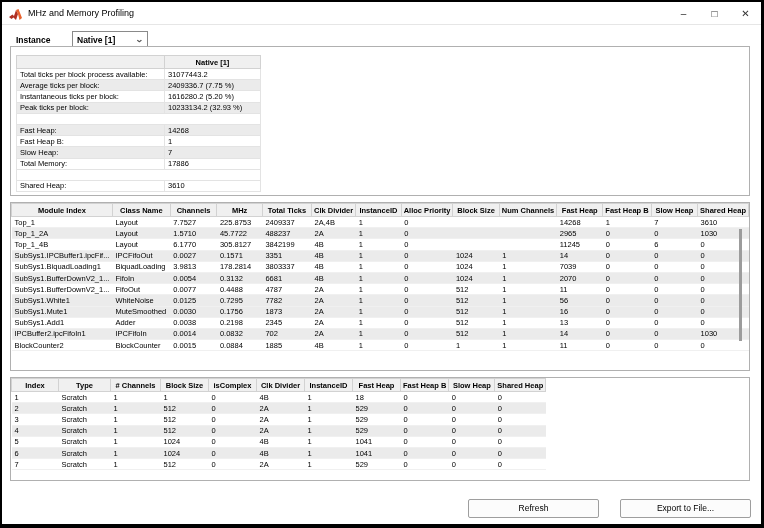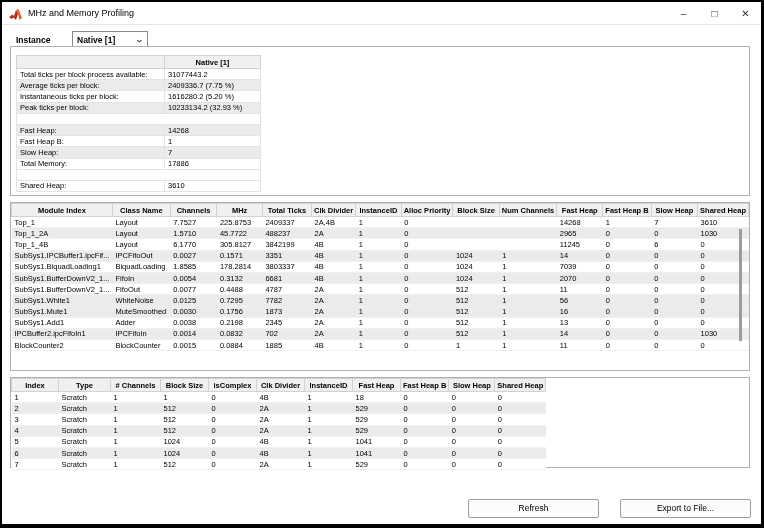--- a/index.html
+++ b/index.html
@@ -24,21 +24,21 @@
   .instance-row { position:absolute; top:6px; left:14px; display:flex; align-items:center; }
   .instance-label { font-size:8.5px; font-weight:bold; width:56px; color:#000; }
   .combo { width:76px; height:17px; border:1px solid #8a8a8a; background:#fff;
            display:flex; align-items:center; padding:0 4px; font-size:8.5px; font-weight:bold; }
   .combo .chev { margin-left:auto; font-size:8px; color:#555; transform:scaleX(1.3); }
 
   
   .panel { position:absolute; left:8px; width:740px; border:1px solid #b0b0b0; background:#fff; }
   .p1 { top:21px;  height:150px; }
   .p2 { top:177px; height:169px; }
-  .p3 { top:352px; height:91px; }
+  .p3 { top:352px; height:104px; }
 
   table { border-collapse:collapse; table-layout:fixed; font-size:7.5px; color:#000; }
   th { background:#f0f0f0; border:1px solid #d2d2d2; font-weight:bold; height:13px;
        text-align:center; overflow:hidden; white-space:nowrap; padding:0 2px; }
   td { height:11.2px; padding:0 3px; overflow:hidden; white-space:nowrap; text-align:left;
        border-bottom:1px solid #f0f0f0; }
   tbody tr.odd  { background:#ebebeb; }
   tbody tr.even { background:#ffffff; }
   tbody tr.blank{ background:#ffffff; }
   tbody tr.blank td { border-bottom:none; }
@@ -247,21 +247,21 @@
               <td>1024</td>
               <td>1</td>
               <td>14</td>
               <td>0</td>
               <td>0</td>
               <td>0</td>
             </tr>
             <tr class="even">
               <td>SubSys1.BiquadLoading1</td>
               <td>BiquadLoading</td>
-              <td>1.8585</td>
+              <td>3.9813</td>
               <td>178.2814</td>
               <td>3803337</td>
               <td>4B</td>
               <td>1</td>
               <td>0</td>
               <td>1024</td>
               <td>1</td>
               <td>7039</td>
               <td>0</td>
               <td>0</td>

